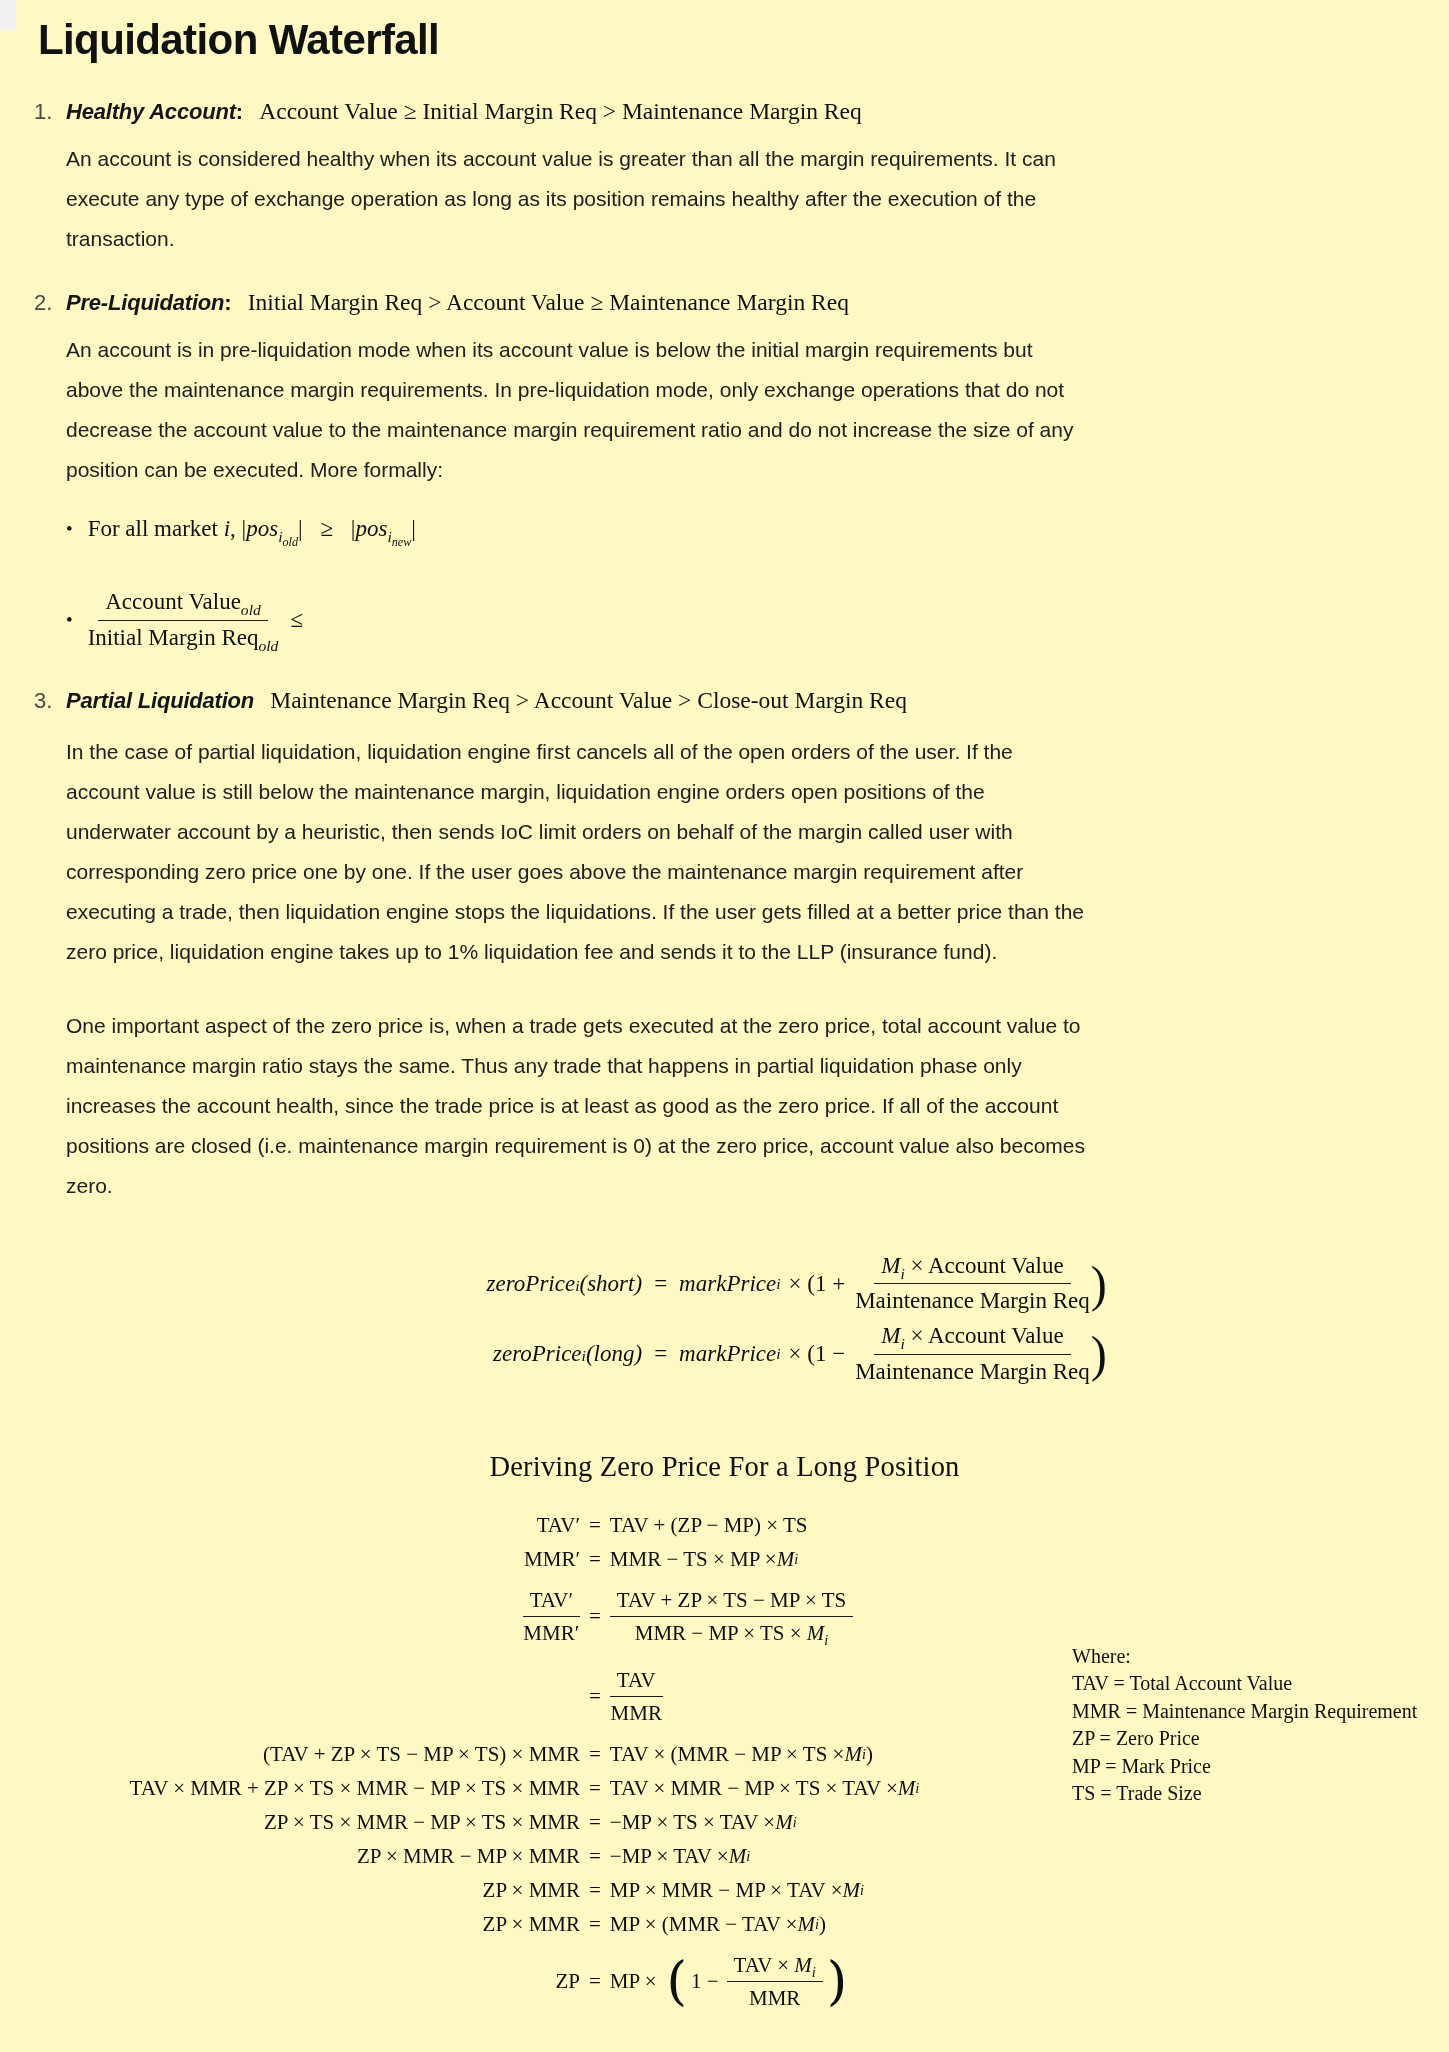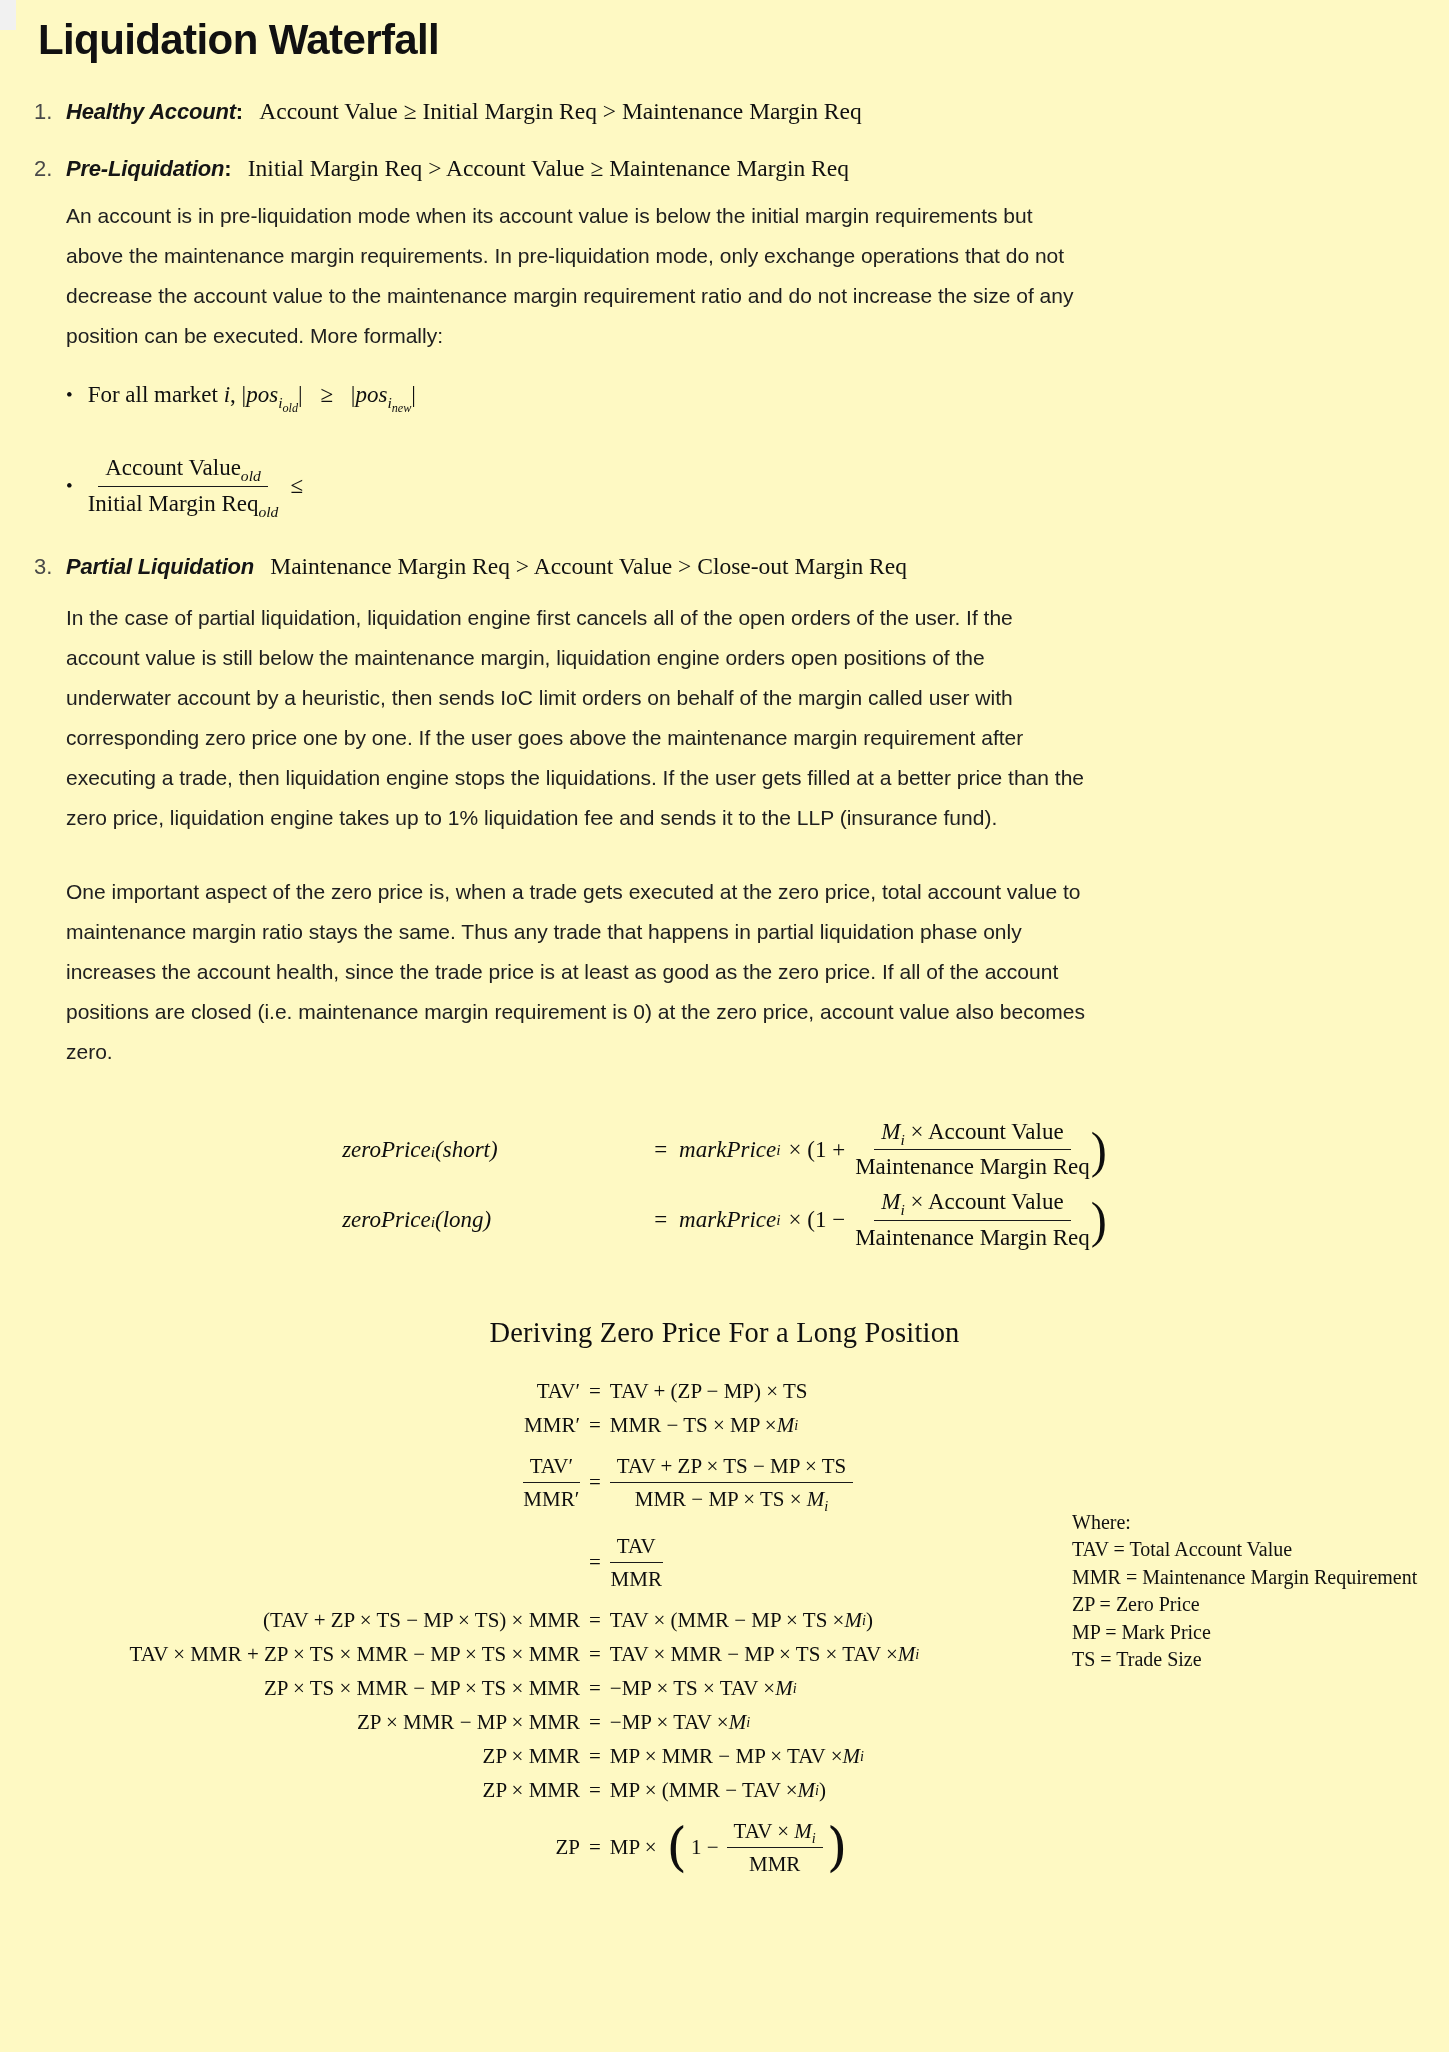--- a/index.html
+++ b/index.html
@@ -34,21 +34,21 @@
   .bar{font-style:normal;}
   
   .frac{display:inline-flex;flex-direction:column;align-items:center;text-align:center;
         vertical-align:middle;line-height:1.25;}
   .fnum{border-bottom:1.6px solid #1a1a1a;padding:0 7px 3px 7px;white-space:nowrap;}
   .fden{padding-top:3px;white-space:nowrap;}
   
   .zp-block{width:fit-content;margin:46px auto 0 auto;
             font-family:"Liberation Serif","DejaVu Serif",serif;font-size:23px;color:#0e0e0e;}
   .zp-row{display:flex;align-items:center;margin-top:6px;}
-  .zlhs{min-width:300px;display:inline-flex;justify-content:flex-start;align-items:baseline;white-space:nowrap;}
+  .zlhs{min-width:300px;display:inline-flex;justify-content:flex-end;align-items:baseline;white-space:nowrap;}
   .zeq{margin:0 12px;}
   .zrhs{display:inline-flex;align-items:center;white-space:nowrap;}
   .zrhs .pre{margin-right:10px;}
   .zrhs .frac{font-size:23px;}
   .tallp{font-size:210%;font-weight:300;line-height:0;margin-left:1px;transform:scaleY(1.05);}
   
   .deriv{position:relative;margin-top:64px;font-family:"Liberation Serif","DejaVu Serif",serif;color:#0e0e0e;}
   .dhead{font-weight:400;font-size:28.5px;text-align:center;margin:0 0 30px 0;color:#101010;letter-spacing:0.2px;}
   .dgrid{display:grid;grid-template-columns:580px auto;column-gap:8px;row-gap:5px;
          font-size:21px;align-items:center;gap:9px;}
@@ -68,20 +68,21 @@
 
   <h1 class="title">Liquidation Waterfall</h1>
 
   <div class="litem i1">
     <span class="lnum">1.</span>
     <div class="lbody">
       <div class="lhead">
         <span class="lname">Healthy Account</span><span class="lcolon">:</span>
         <span class="lrule">Account Value ≥ Initial Margin Req &gt; Maintenance Margin Req</span>
       </div>
+      <p class="body">An account is considered healthy when its account value is greater than all the margin requirements. It can execute any type of exchange operation as long as its position remains healthy after the execution of the transaction.</p>
     </div>
   </div>
 
   <div class="litem i2">
     <span class="lnum">2.</span>
     <div class="lbody">
       <div class="lhead">
         <span class="lname">Pre-Liquidation</span><span class="lcolon">:</span>
         <span class="lrule">Initial Margin Req &gt; Account Value ≥ Maintenance Margin Req</span>
       </div>

